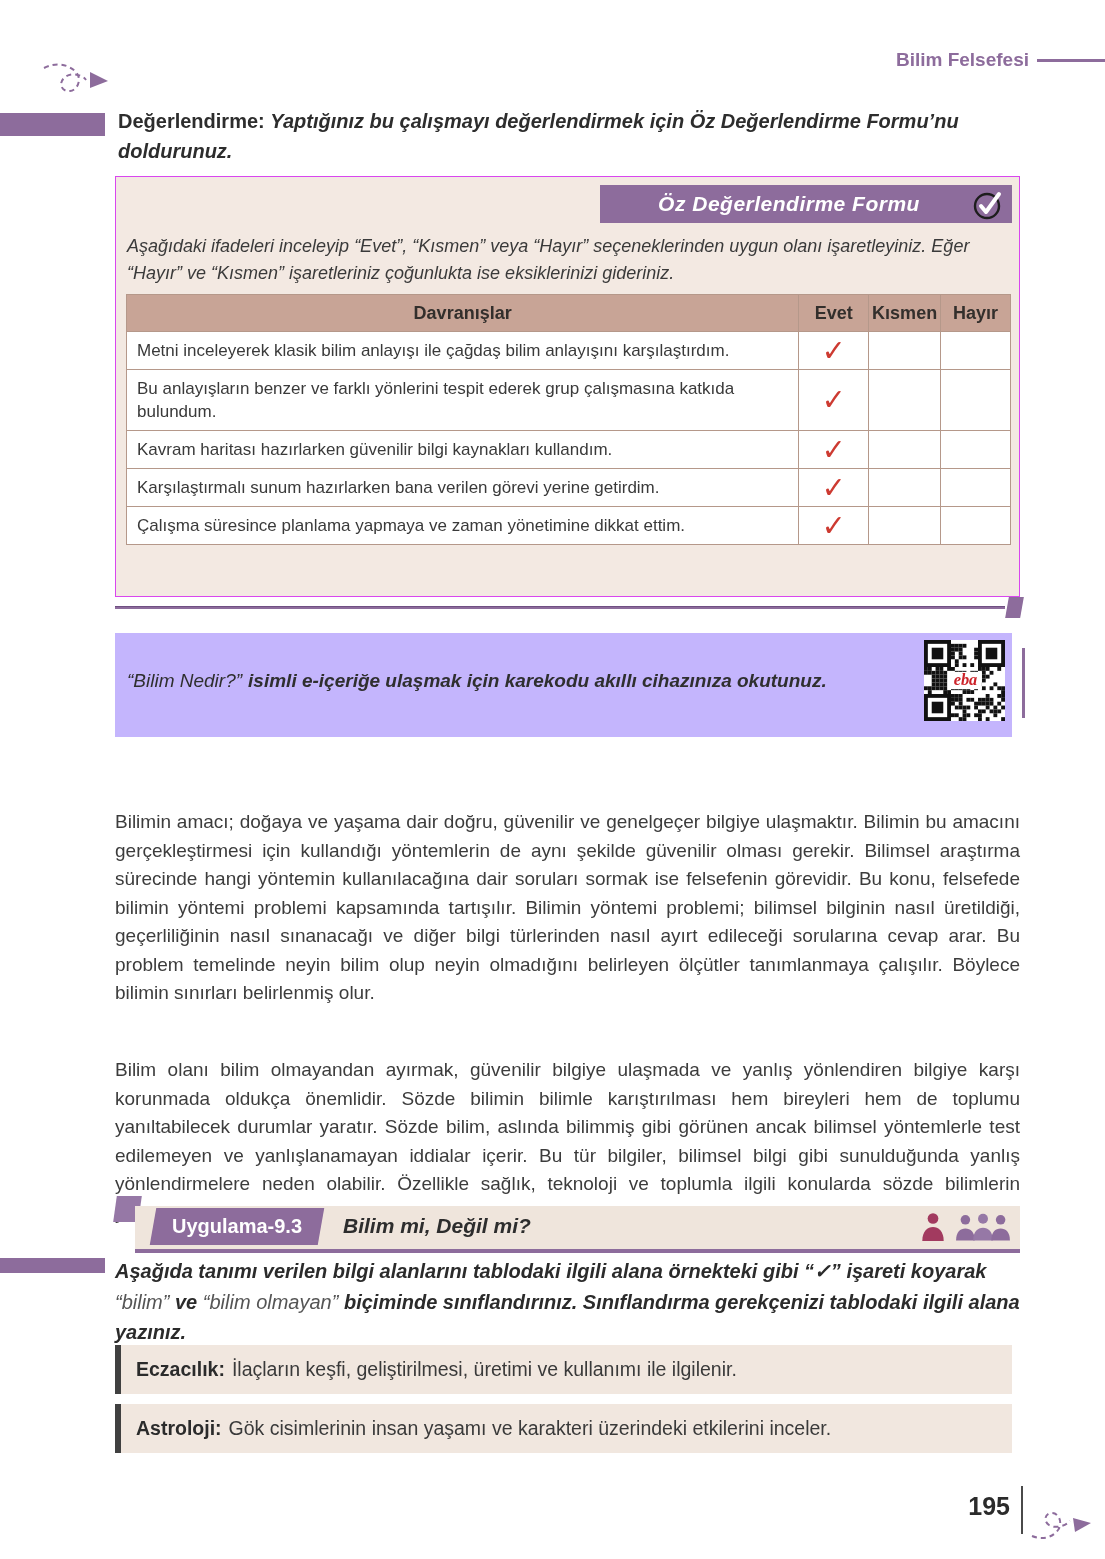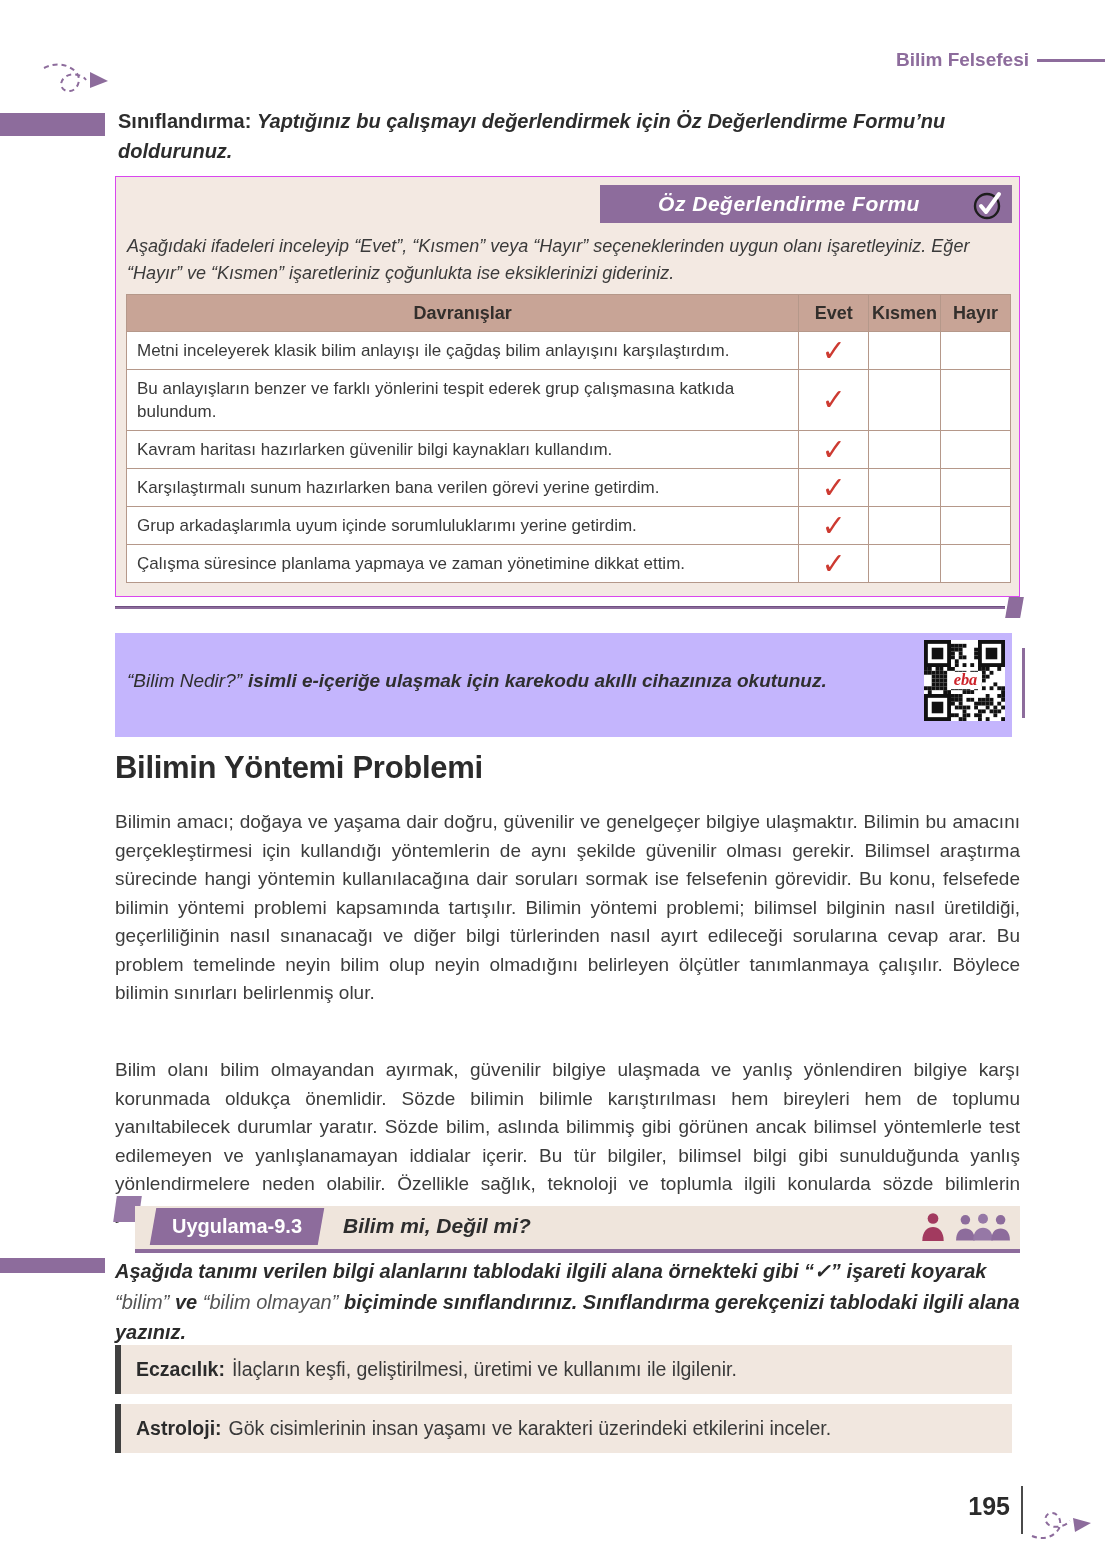--- a/index.html
+++ b/index.html
@@ -84,21 +84,21 @@
   <div class="deco-top">
     <svg width="72" height="54" viewBox="0 0 72 54">
       <path d="M2 10 C14 4, 26 6, 34 14 C40 21, 36 32, 28 33 C20 34, 16 26, 22 20 C28 14, 40 16, 44 22" fill="none" stroke="#8d6c9c" stroke-width="2" stroke-dasharray="5 4"></path>
       <polygon points="48,14 66,23 48,30" fill="#8d6c9c"></polygon>
     </svg>
   </div>
 
   <div class="left-bar-1"></div>
 
   <div class="eval-note">
-    <span class="lbl">Sınıflandırma:</span>
+    <span class="lbl">Değerlendirme:</span>
     <span class="txt">Yaptığınız bu çalışmayı değerlendirmek için Öz Değerlendirme Formu’nu doldurunuz.</span>
   </div>
 
   <div class="form-box">
     <div class="form-banner">
       <span class="t">Öz Değerlendirme Formu</span>
       <svg width="32" height="32" viewBox="0 0 32 32">
         <circle cx="15" cy="17" r="12" fill="none" stroke="#1d1d1d" stroke-width="2.4"></circle>
         <path d="M9 17 L14 23 L27 5" fill="none" stroke="#ffffff" stroke-width="4" stroke-linecap="round" stroke-linejoin="round"></path>
       </svg>
@@ -127,26 +127,20 @@
             <td class="chk"></td>
           </tr>
           <tr>
             <td class="beh">Kavram haritası hazırlarken güvenilir bilgi kaynakları kullandım.</td>
             <td class="chk"><span class="checkmark">✓</span></td>
             <td class="chk"></td>
             <td class="chk"></td>
           </tr>
           <tr>
             <td class="beh">Karşılaştırmalı sunum hazırlarken bana verilen görevi yerine getirdim.</td>
-            <td class="chk"><span class="checkmark">✓</span></td>
-            <td class="chk"></td>
-            <td class="chk"></td>
-          </tr>
-          <tr>
-            <td class="beh">Grup arkadaşlarımla uyum içinde sorumluluklarımı yerine getirdim.</td>
             <td class="chk"><span class="checkmark">✓</span></td>
             <td class="chk"></td>
             <td class="chk"></td>
           </tr>
           <tr>
             <td class="beh">Çalışma süresince planlama yapmaya ve zaman yönetimine dikkat ettim.</td>
             <td class="chk"><span class="checkmark">✓</span></td>
             <td class="chk"></td>
             <td class="chk"></td>
           </tr>
@@ -315,21 +309,20 @@
           <rect x="0" y="56" width="28" height="28" fill="#111"></rect>
           <rect x="4" y="60" width="20" height="20" fill="#fff"></rect>
           <rect x="8" y="64" width="12" height="12" fill="#111"></rect>
           <rect x="26" y="33" width="34" height="18" fill="#ffffff"></rect>
           <text x="43" y="47" text-anchor="middle" font-family="Liberation Serif, serif" font-style="italic" font-weight="bold" font-size="17" fill="#cc2229">eba</text>
         </svg>
     </div>
   </div>
   <div class="qr-vline"></div>
 
-  <h1 class="article-heading">Bilimin Yöntemi Problemi</h1>
   <p class="para para-1">Bilimin amacı; doğaya ve yaşama dair doğru, güvenilir ve genelgeçer bilgiye ulaşmaktır. Bilimin bu amacını gerçekleştirmesi için kullandığı yöntemlerin de aynı şekilde güvenilir olması gerekir. Bilimsel araştırma sürecinde hangi yöntemin kullanılacağına dair soruları sormak ise felsefenin görevidir. Bu konu, felsefede bilimin yöntemi problemi kapsamında tartışılır. Bilimin yöntemi problemi; bilimsel bilginin nasıl üretildiği, geçerliliğinin nasıl sınanacağı ve diğer bilgi türlerinden nasıl ayırt edileceği sorularına cevap arar. Bu problem temelinde neyin bilim olup neyin olmadığını belirleyen ölçütler tanımlanmaya çalışılır. Böylece bilimin sınırları belirlenmiş olur.</p>
   <p class="para para-2">Bilim olanı bilim olmayandan ayırmak, güvenilir bilgiye ulaşmada ve yanlış yönlendiren bilgiye karşı korunmada oldukça önemlidir. Sözde bilimin bilimle karıştırılması hem bireyleri hem de toplumu yanıltabilecek durumlar yaratır. Sözde bilim, aslında bilimmiş gibi görünen ancak bilimsel yöntemlerle test edilemeyen ve yanlışlanamayan iddialar içerir. Bu tür bilgiler, bilimsel bilgi gibi sunulduğunda yanlış yönlendirmelere neden olabilir. Özellikle sağlık, teknoloji ve toplumla ilgili konularda sözde bilimlerin yaygınlaşması ciddi zararlara yol açabileceğinden bu ayrım daha da önem kazanır.</p>
 
   <div class="activity">
     <div class="activity-square"></div>
     <div class="activity-banner">
       <div class="activity-badge">
         <span>Uygulama-9.3</span>
       </div>
       <div class="activity-title">Bilim mi, Değil mi?</div>

